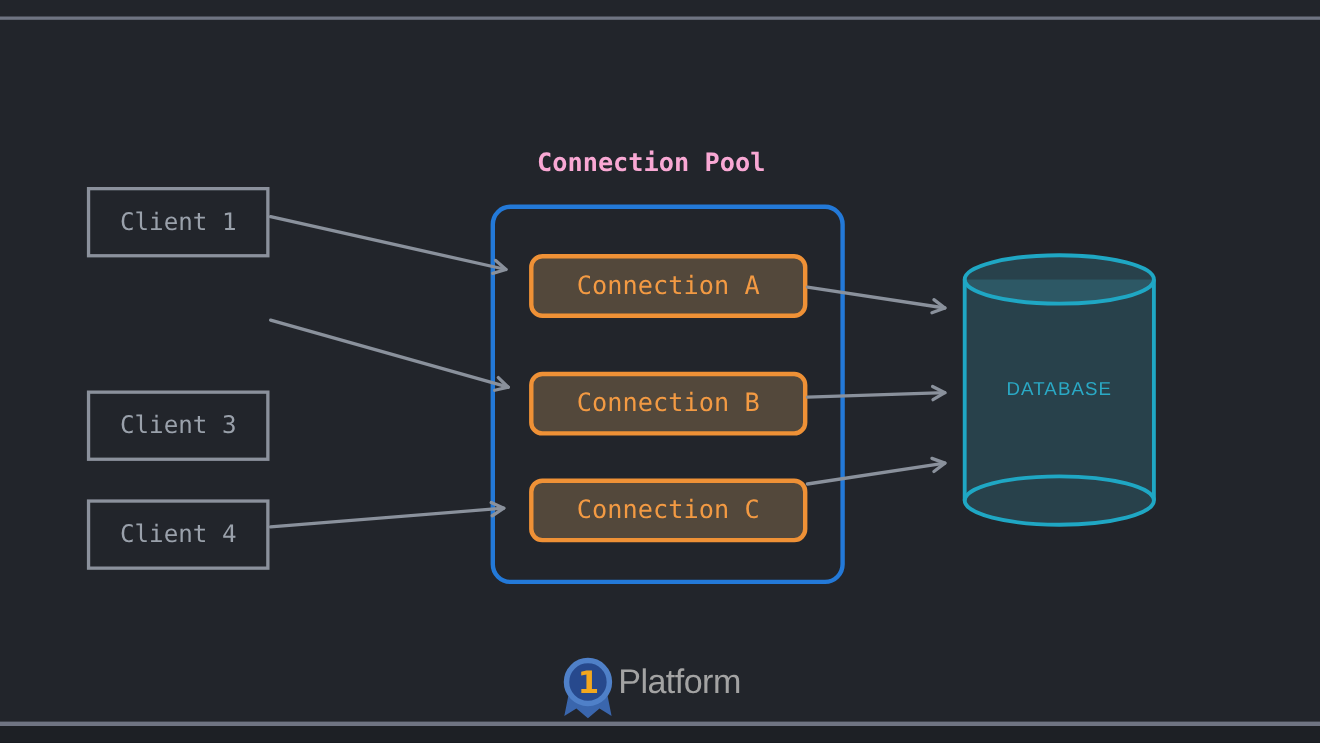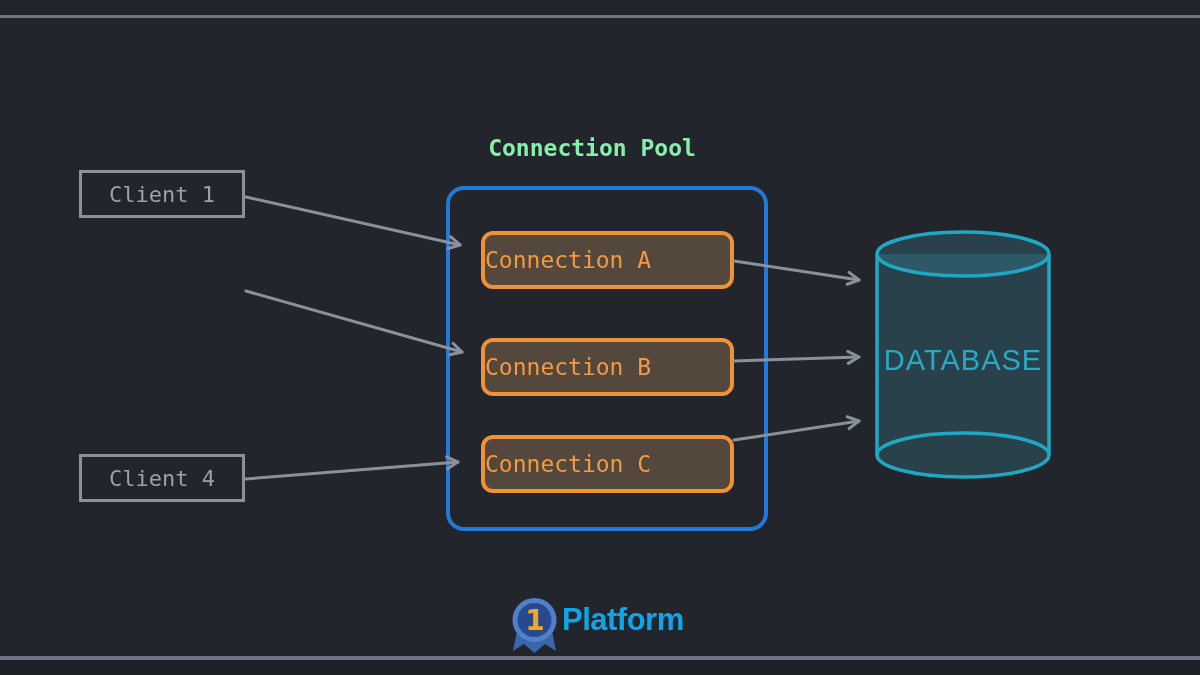--- a/index.html
+++ b/index.html
@@ -8,77 +8,80 @@
     background:#22252b;
     font-family:"DejaVu Sans Mono", monospace;
   }
   .rule{position:absolute; left:0; width:1200px; background:#6f7482;}
   .rule.top{top:15px; height:3px;}
   .rule.bottom{top:656px; height:4px;}
   .below-strip{position:absolute; left:0; top:660px; width:1200px; height:15px; background:#1d2025;}
 
   .pool-title{
     position:absolute; left:432px; top:135px; width:320px;
-    text-align:center; color:#86efac; font-size:23px; font-weight:600;
+    text-align:center; color:#f9a8d4; font-size:23px; font-weight:600;
     letter-spacing:0px; white-space:nowrap;
   }
   .client-box{
-    position:absolute; left:79px; width:166px; height:48px;
+    position:absolute; left:79px; width:166px; height:64px;
     border:3px solid #8b919c; box-sizing:border-box;
     display:flex; align-items:center; justify-content:center;
     color:#9aa1ab; font-size:22px; background:transparent;
   }
   .client-box.c1{top:170px;}
   .client-box.c2{top:262px;}
   .client-box.c3{top:355px;}
   .client-box.c4{top:454px;align-items:center;}
 
   .pool-box{
     position:absolute; left:446px; top:186px; width:322px; height:345px;
     border:4px solid #2379d8; border-radius:18px; box-sizing:border-box;
     background:transparent;
   }
   .conn-box{
     position:absolute; left:481px; width:253px; height:58px;
     border:4px solid #ef9136; border-radius:12px; box-sizing:border-box;
     background:#53483b;
-    display:flex; align-items:center; justify-content:flex-start;
+    display:flex; align-items:center; justify-content:center;
     color:#f39a43; font-size:23px;
   }
   .conn-box.a{top:231px;}
   .conn-box.b{top:338px;}
   .conn-box.c{top:435px;}
 
   .db-label{
     position:absolute; left:877px; top:344px; width:172px;
-    text-align:center; color:#2aa9c5; font-size:29px; letter-spacing:1px;
+    text-align:center; color:#2aa9c5; font-size:17px; letter-spacing:1px;
     font-family:"Liberation Sans", sans-serif;
   }
 
   .overlay{position:absolute; left:0; top:0; pointer-events:none;}
 
   .brand-text{
     position:absolute; left:562px; top:602px;
-    color:#0ea5e9; font-size:31px; font-weight:bold; letter-spacing:-0.5px;
+    color:#a3a3a3; font-size:31px; font-weight:normal; letter-spacing:-0.5px;
     font-family:"Liberation Sans", sans-serif; white-space:nowrap;
   }
 </style>
 </head>
 <body>
 
 <div class="stage">
 
   <div class="rule top"></div>
   <div class="rule bottom"></div>
   <div class="below-strip"></div>
 
   <div class="pool-title">Connection Pool</div>
 
   <div class="client-box c1">
     <span>Client 1</span>
+  </div>
+  <div class="client-box c3">
+    <span>Client 3</span>
   </div>
   <div class="client-box c4">
     <span>Client 4</span>
   </div>
 
   <div class="pool-box"></div>
 
   <div class="conn-box a">
     <span>Connection A</span>
   </div>

